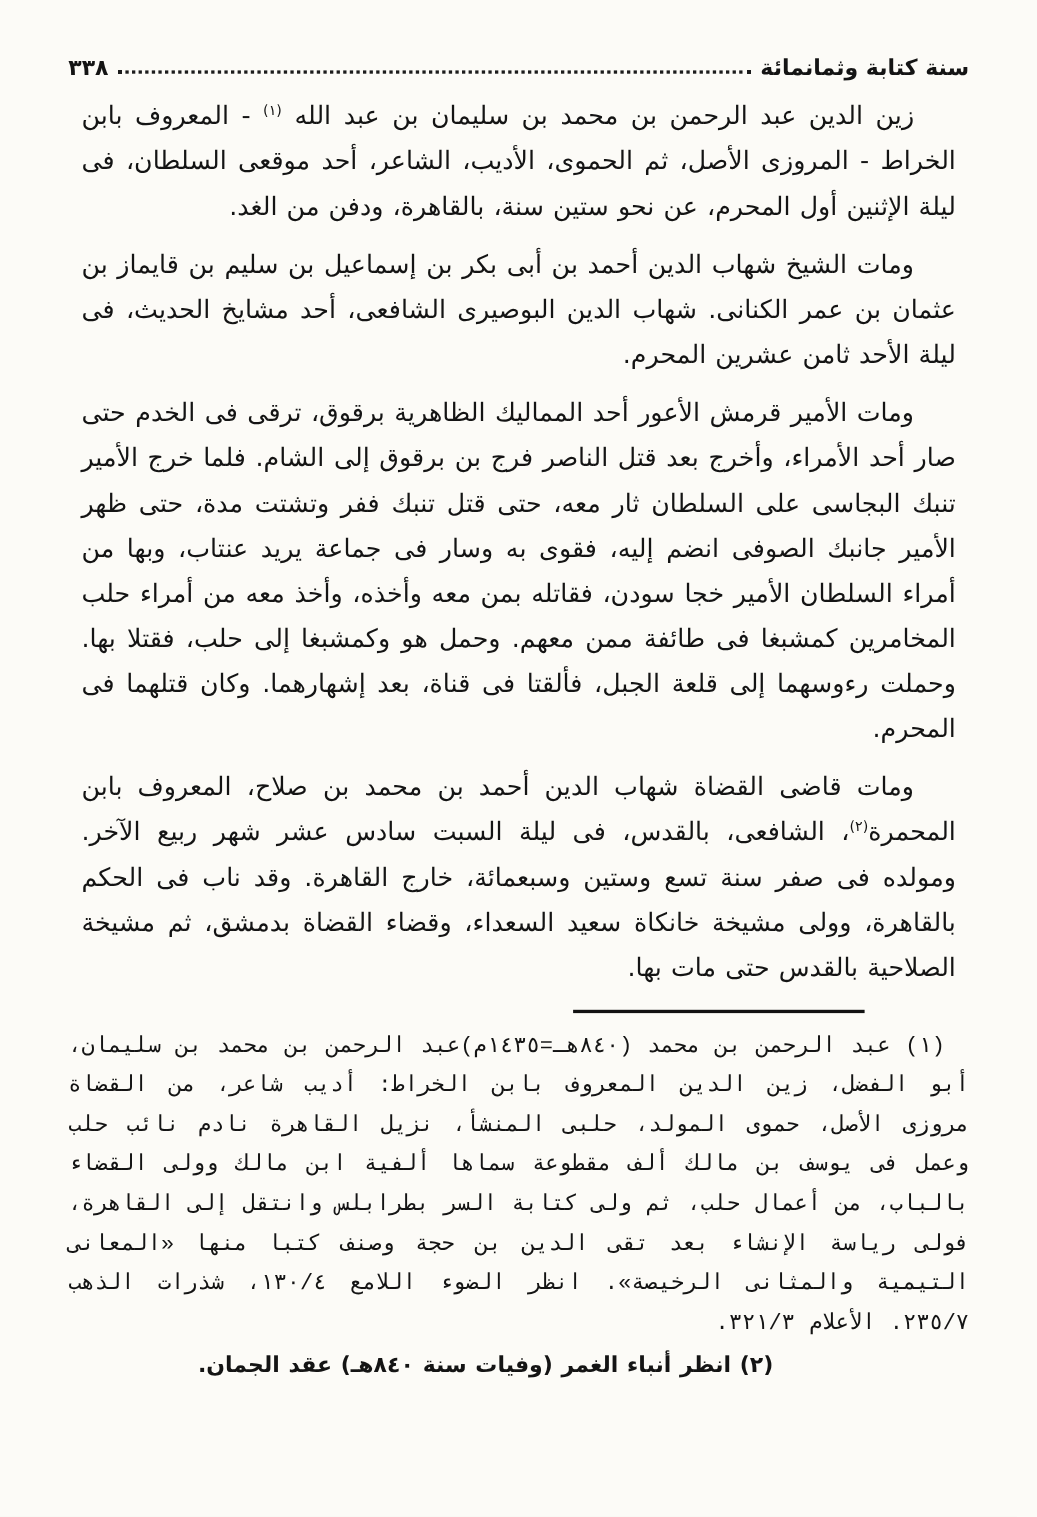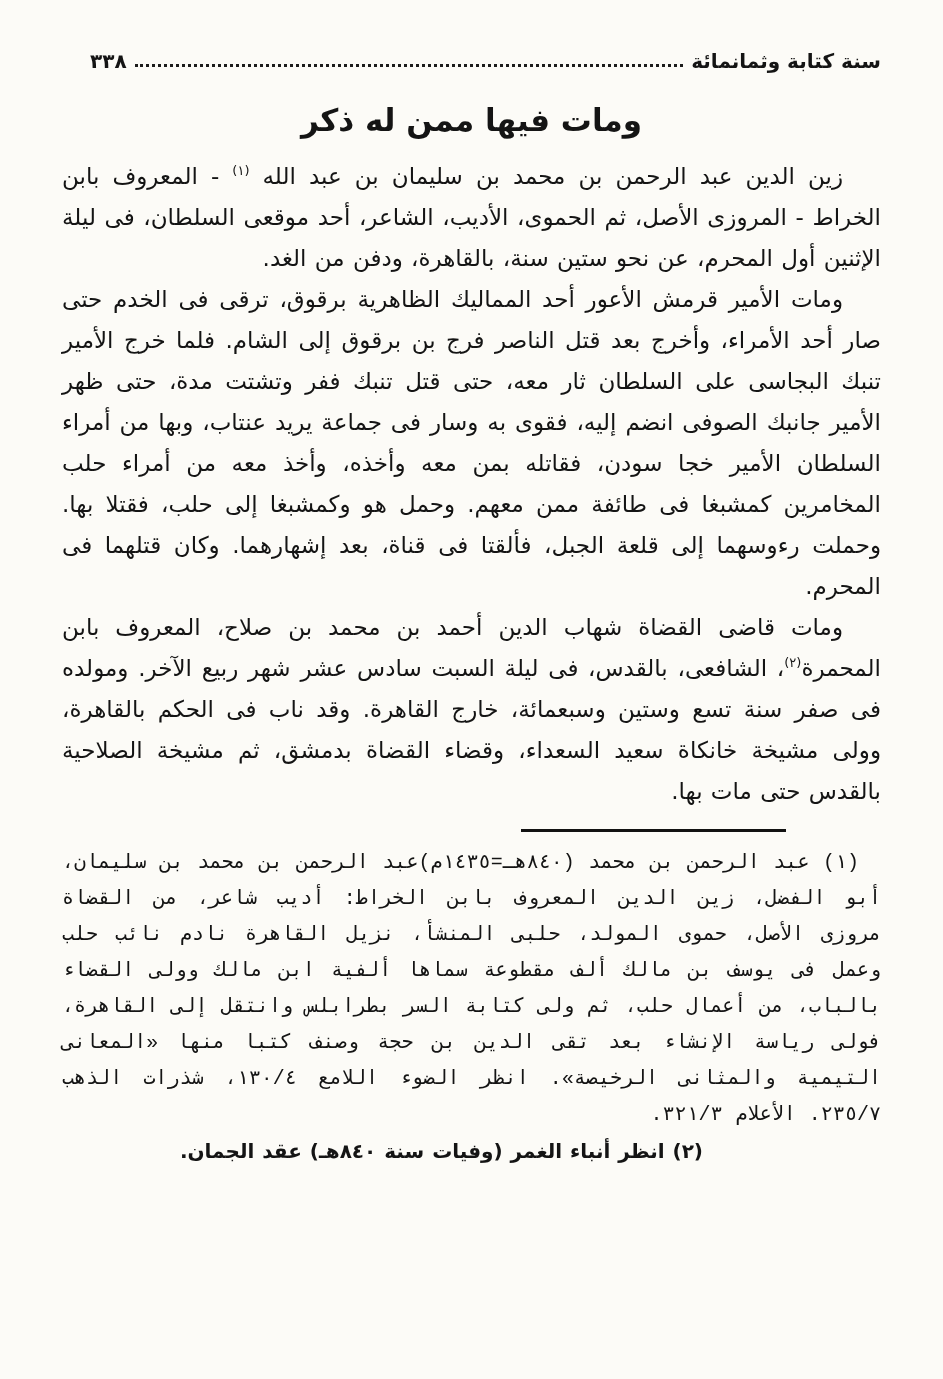--- a/index.html
+++ b/index.html
@@ -24,35 +24,35 @@
     font-weight: bold;
     line-height: 26px;
     white-space: nowrap;
   }
   .running-header .leader {
     flex: 1 1 auto;
     border-bottom: 3px dotted #1c1c1c;
     margin: 0 8px 7px 8px;
     height: 1px;
   }
-  .page-number { letter-spacing: 1px; margin-left: 28px; }
+  .page-number { letter-spacing: 1px; }
   
   .section-heading {
     text-align: center;
     font-size: 31px;
     font-weight: bold;
     margin: 26px 0 16px 0;
     line-height: 40px;
   }
   
   .body-text p {
     font-size: 23px;
     line-height: 41px;
     text-align: justify;
-    margin: 0;
+    margin: 12px;
     text-indent: 38px;
     word-spacing: 1px;
   }
   .body-text sup {
     font-size: 13px;
     line-height: 0;
     vertical-align: super;
   }
   
   .footnote-separator {
@@ -75,26 +75,26 @@
 <body>
 
 <div class="page">
 
   <div class="running-header">
     <span class="section-title">سنة كتابة وثمانمائة</span>
     <span class="leader"></span>
     <span class="page-number">٣٣٨</span>
   </div>
 
-  <h1 class="section-heading">ومات فيها ممن له ذكر</h1>
 
   <div class="body-text">
 
     <p><span>زين الدين عبد الرحمن بن محمد بن سليمان بن عبد الله </span><sup>(١)</sup><span> - المعروف بابن الخراط - المروزى الأصل، ثم الحموى، الأديب، الشاعر، أحد موقعى السلطان، فى ليلة الإثنين أول المحرم، عن نحو ستين سنة، بالقاهرة، ودفن من الغد.</span></p>
 
+    <p><span>ومات الشيخ شهاب الدين أحمد بن أبى بكر بن إسماعيل بن سليم بن قايماز بن عثمان بن عمر الكنانى. شهاب الدين البوصيرى الشافعى، أحد مشايخ الحديث، فى ليلة الأحد ثامن عشرين المحرم.</span></p>
 
     <p><span>ومات الأمير قرمش الأعور أحد المماليك الظاهرية برقوق، ترقى فى الخدم حتى صار أحد الأمراء، وأخرج بعد قتل الناصر فرج بن برقوق إلى الشام. فلما خرج الأمير تنبك البجاسى على السلطان ثار معه، حتى قتل تنبك ففر وتشتت مدة، حتى ظهر الأمير جانبك الصوفى انضم إليه، فقوى به وسار فى جماعة يريد عنتاب، وبها من أمراء السلطان الأمير خجا سودن، فقاتله بمن معه وأخذه، وأخذ معه من أمراء حلب المخامرين كمشبغا فى طائفة ممن معهم. وحمل هو وكمشبغا إلى حلب، فقتلا بها. وحملت رءوسهما إلى قلعة الجبل، فألقتا فى قناة، بعد إشهارهما. وكان قتلهما فى المحرم.</span></p>
 
 
     <p><span>ومات قاضى القضاة شهاب الدين أحمد بن محمد بن صلاح، المعروف بابن المحمرة</span><sup>(٢)</sup><span>، الشافعى، بالقدس، فى ليلة السبت سادس عشر شهر ربيع الآخر. ومولده فى صفر سنة تسع وستين وسبعمائة، خارج القاهرة. وقد ناب فى الحكم بالقاهرة، وولى مشيخة خانكاة سعيد السعداء، وقضاء القضاة بدمشق، ثم مشيخة الصلاحية بالقدس حتى مات بها.</span></p>
 
   </div>
 
   <hr class="footnote-separator">
 

